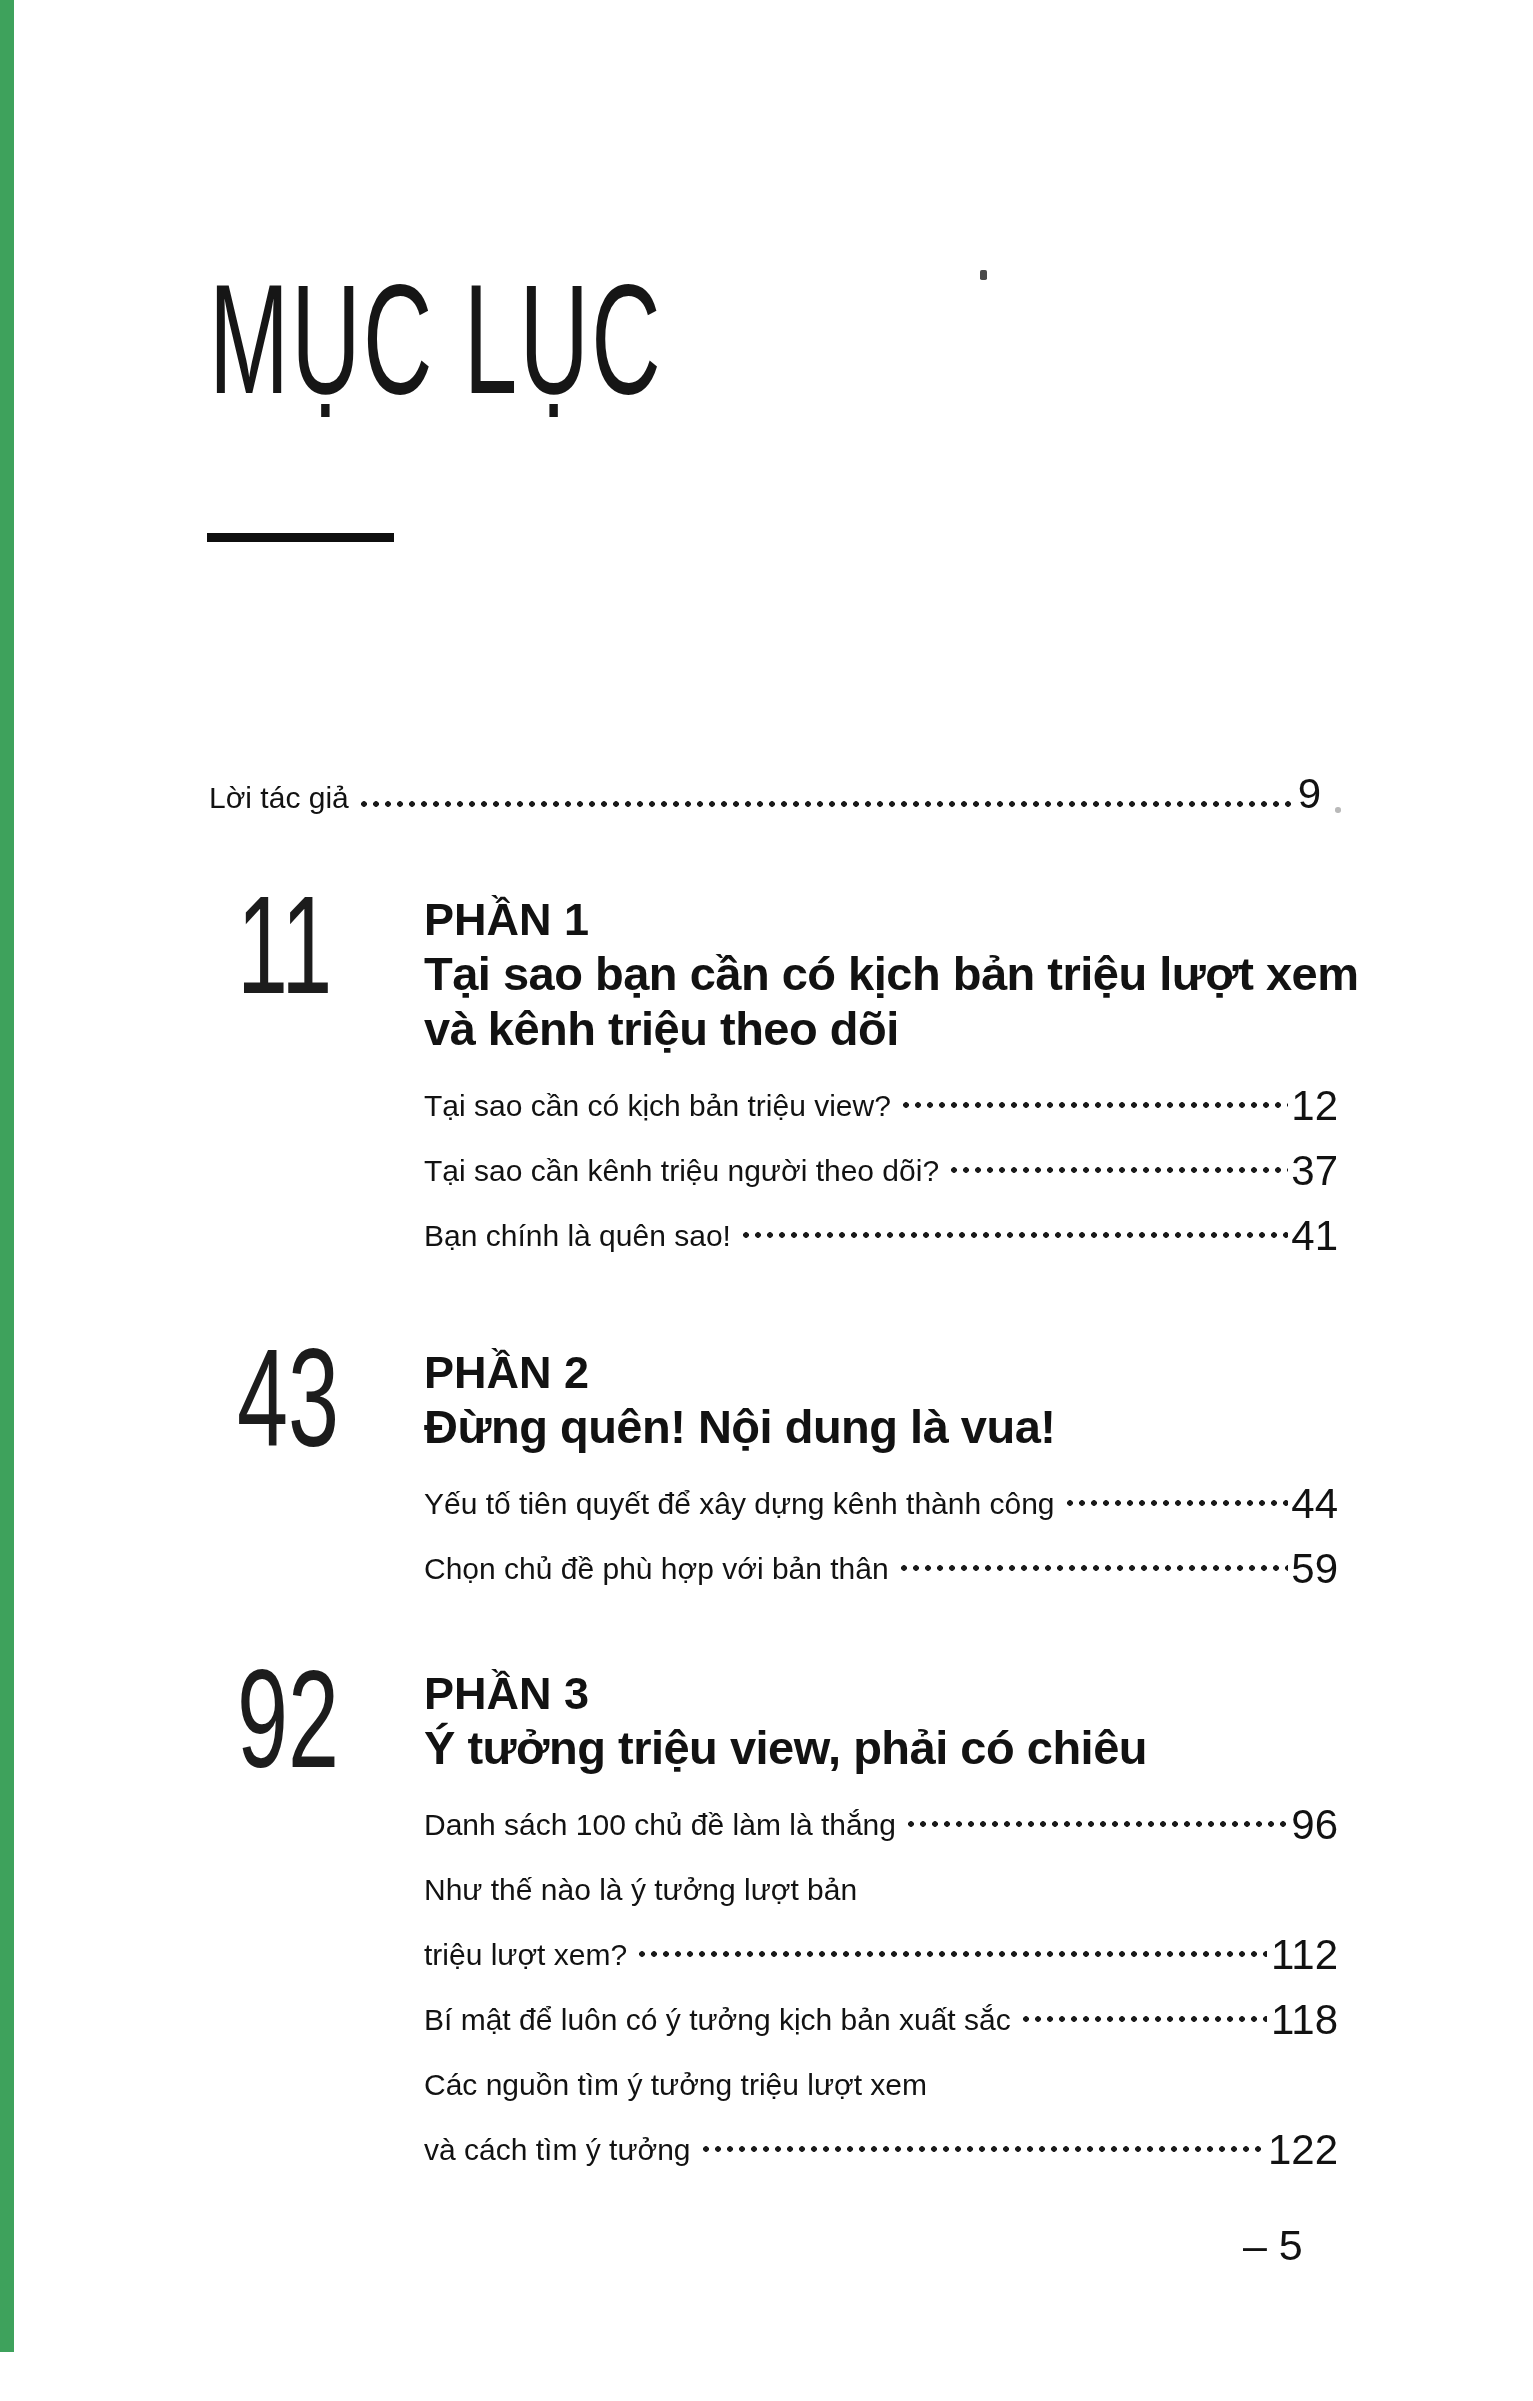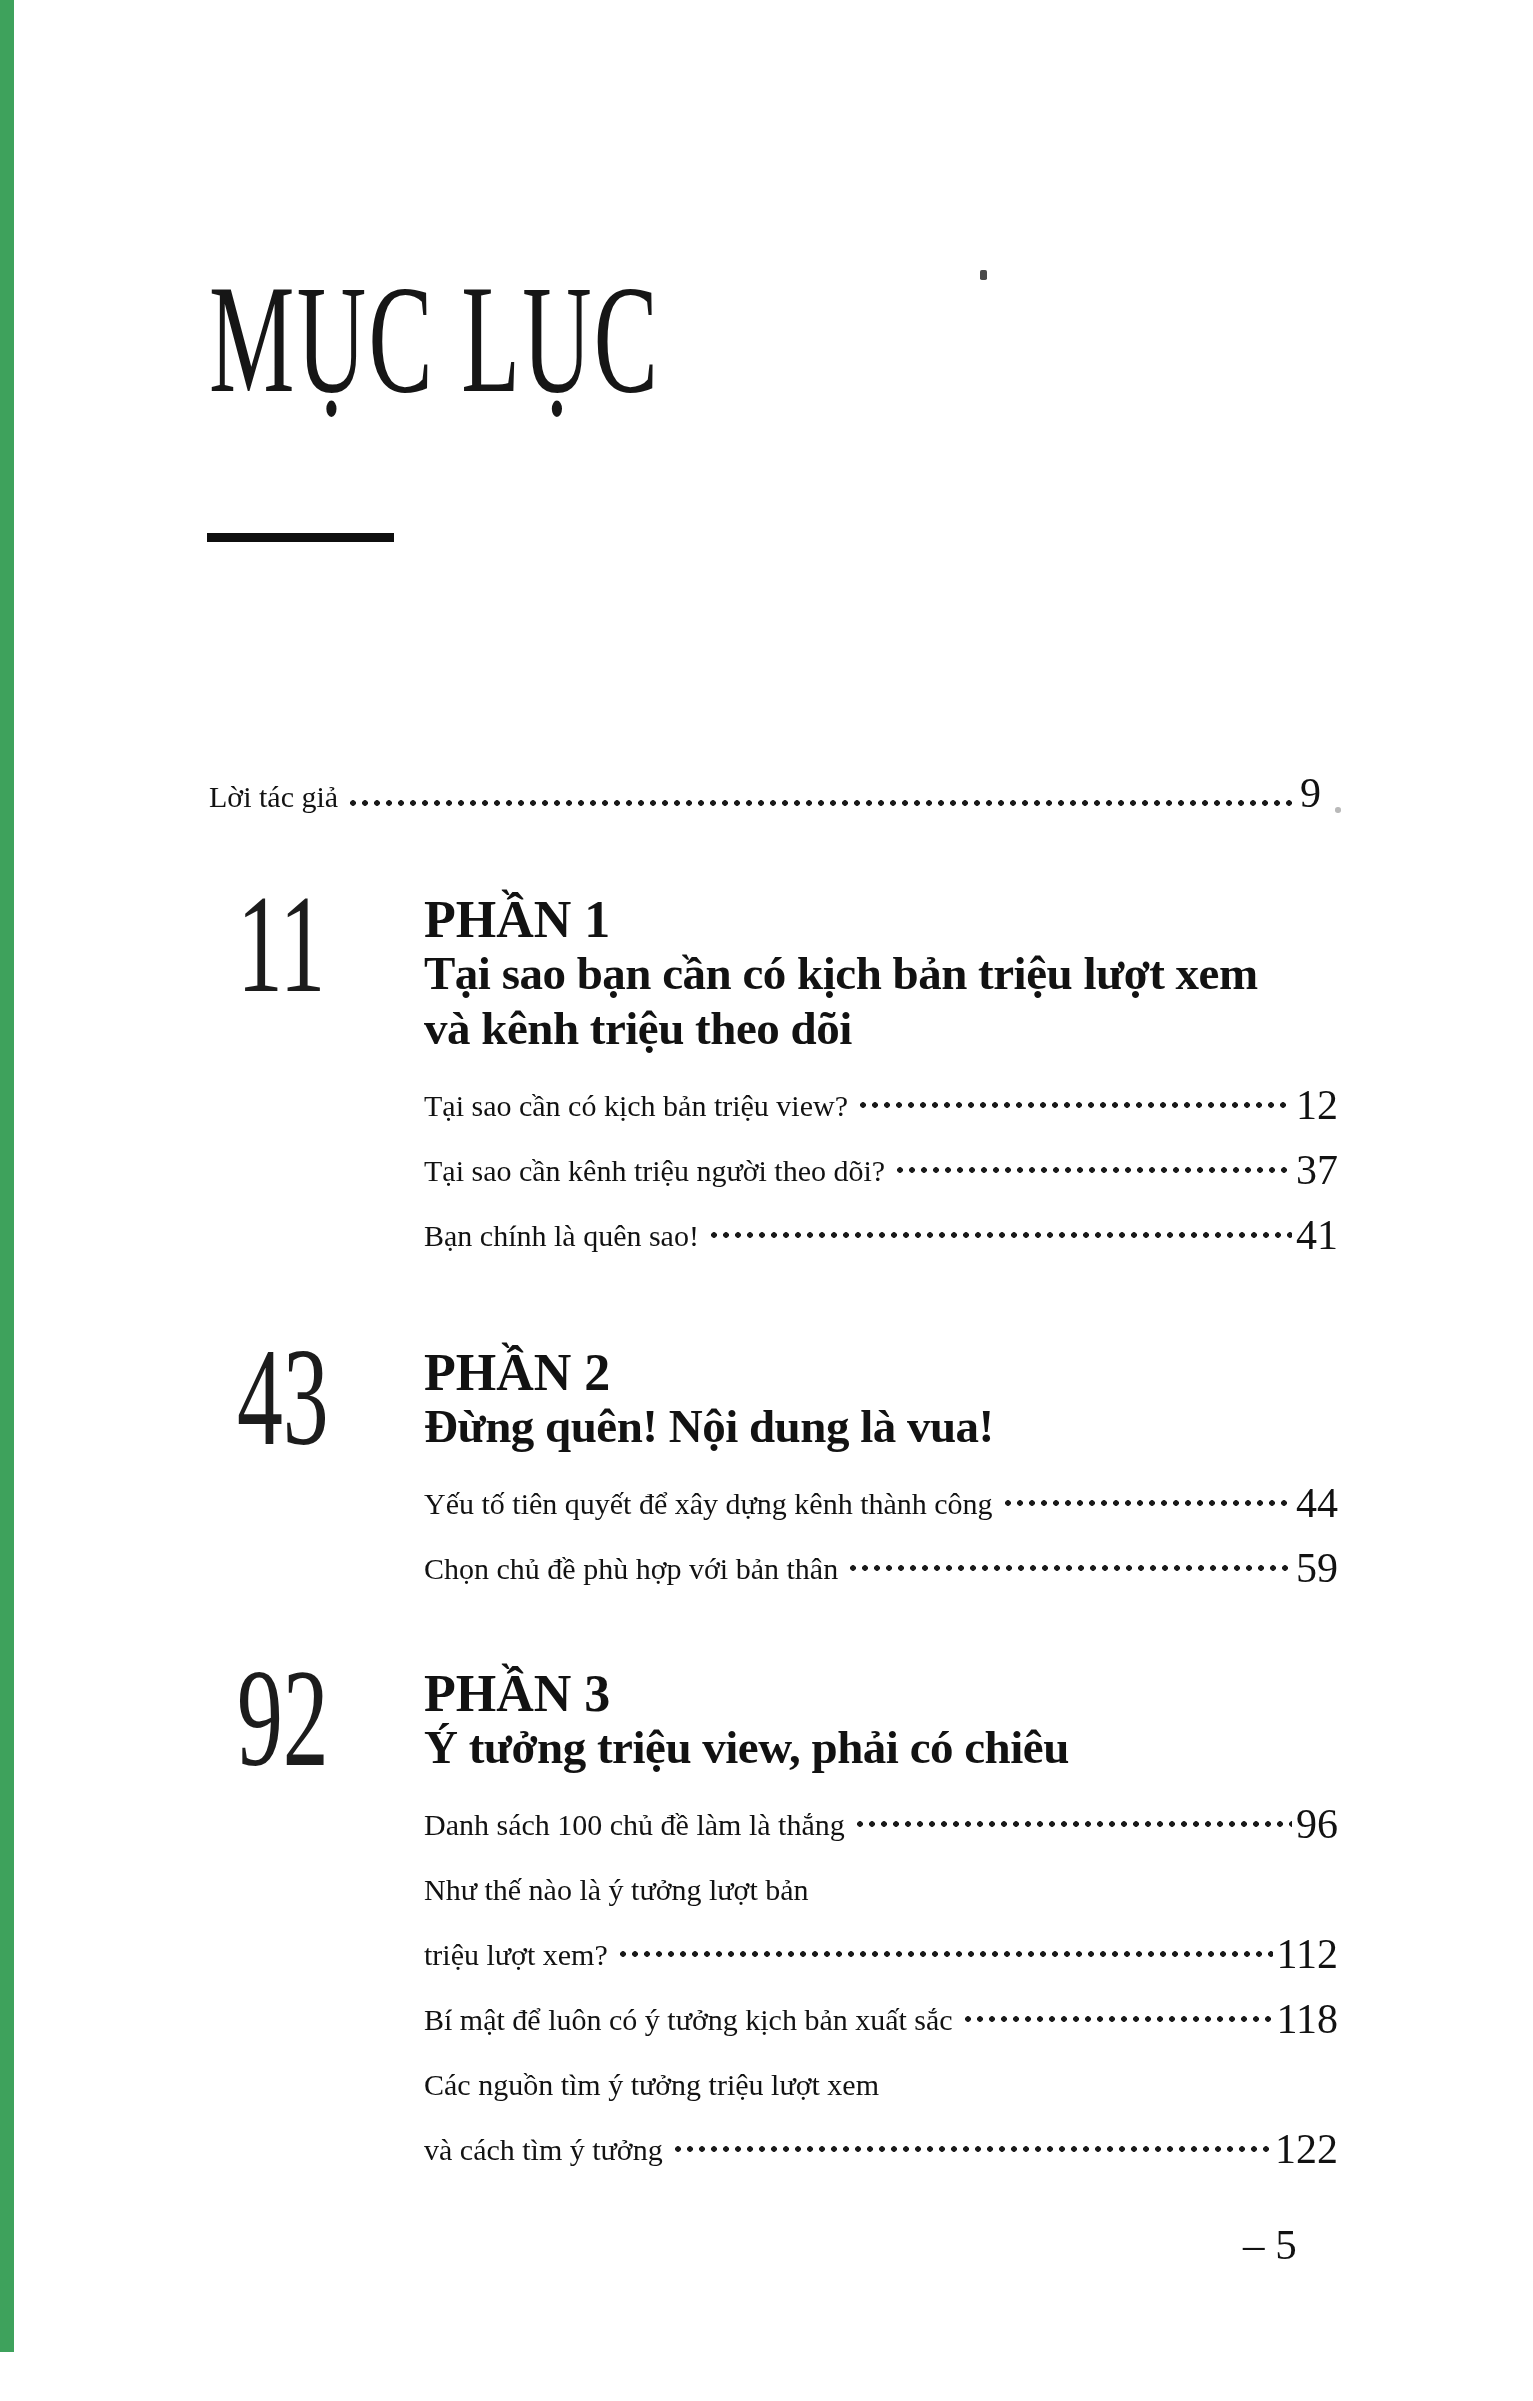--- a/index.html
+++ b/index.html
@@ -1,21 +1,21 @@
 <!DOCTYPE html>
 <html style="font-size:14.8px"><head>
 <meta charset="utf-8">
 <style>
   html,body{margin:0;padding:0;background:#e9e9e9;}
   .page{
     position:relative;
     width:1533px;height:2401px;
     background:#ffffff;
     overflow:hidden;
-    font-family:Liberation Serif, serif;
+    font-family:Liberation Sans, sans-serif;
     color:#121212;
   }
   
   .edge-strip{
     position:absolute;left:0;top:0;width:14px;height:2352px;
   }
   
   .big-title{position:absolute;left:209px;top:270px;white-space:nowrap;}
   .big-title span{
     display:inline-block;font-size:155px;line-height:139px;font-weight:400;
@@ -41,21 +41,21 @@
   .section{position:absolute;left:226px;width:1112px;}
   .section:nth-of-type(1){top:894px;}
   .section:nth-of-type(2){top:1347px;}
   .section:nth-of-type(3){top:1668px;}
   .sec-number{position:absolute;left:11px;top:-3.7px;}
   .sec-number span{
     display:block;font-size:139px;line-height:109px;font-weight:400;
     transform:scaleX(0.66);transform-origin:0 0;color:#1c1c1c;white-space:nowrap;
   }
   .sec-content{margin-left:198px;}
-  .part-label{font-size:52px;font-weight:bold;line-height:52px;letter-spacing:0px;}
+  .part-label{font-size:45px;font-weight:bold;line-height:52px;letter-spacing:0px;}
   .sec-title-line{font-size:47px;font-weight:bold;line-height:55px;letter-spacing:-0.5px;white-space:nowrap;}
   .section-entries{margin-top:16.6px;}
   .entry-row{display:flex;align-items:center;height:65px;}
   
   .footer-num{position:absolute;left:1243px;top:2220px;font-size:43px;line-height:50px;white-space:nowrap;}
   
   .speck1{position:absolute;left:980px;top:270px;width:6.5px;height:10.2px;background:#4a4a4a;border-radius:1.8px;}
   .speck2{position:absolute;left:1335px;top:807px;width:5.5px;height:5.5px;background:#b9b9b9;border-radius:50%;}
 </style>
 </head>

